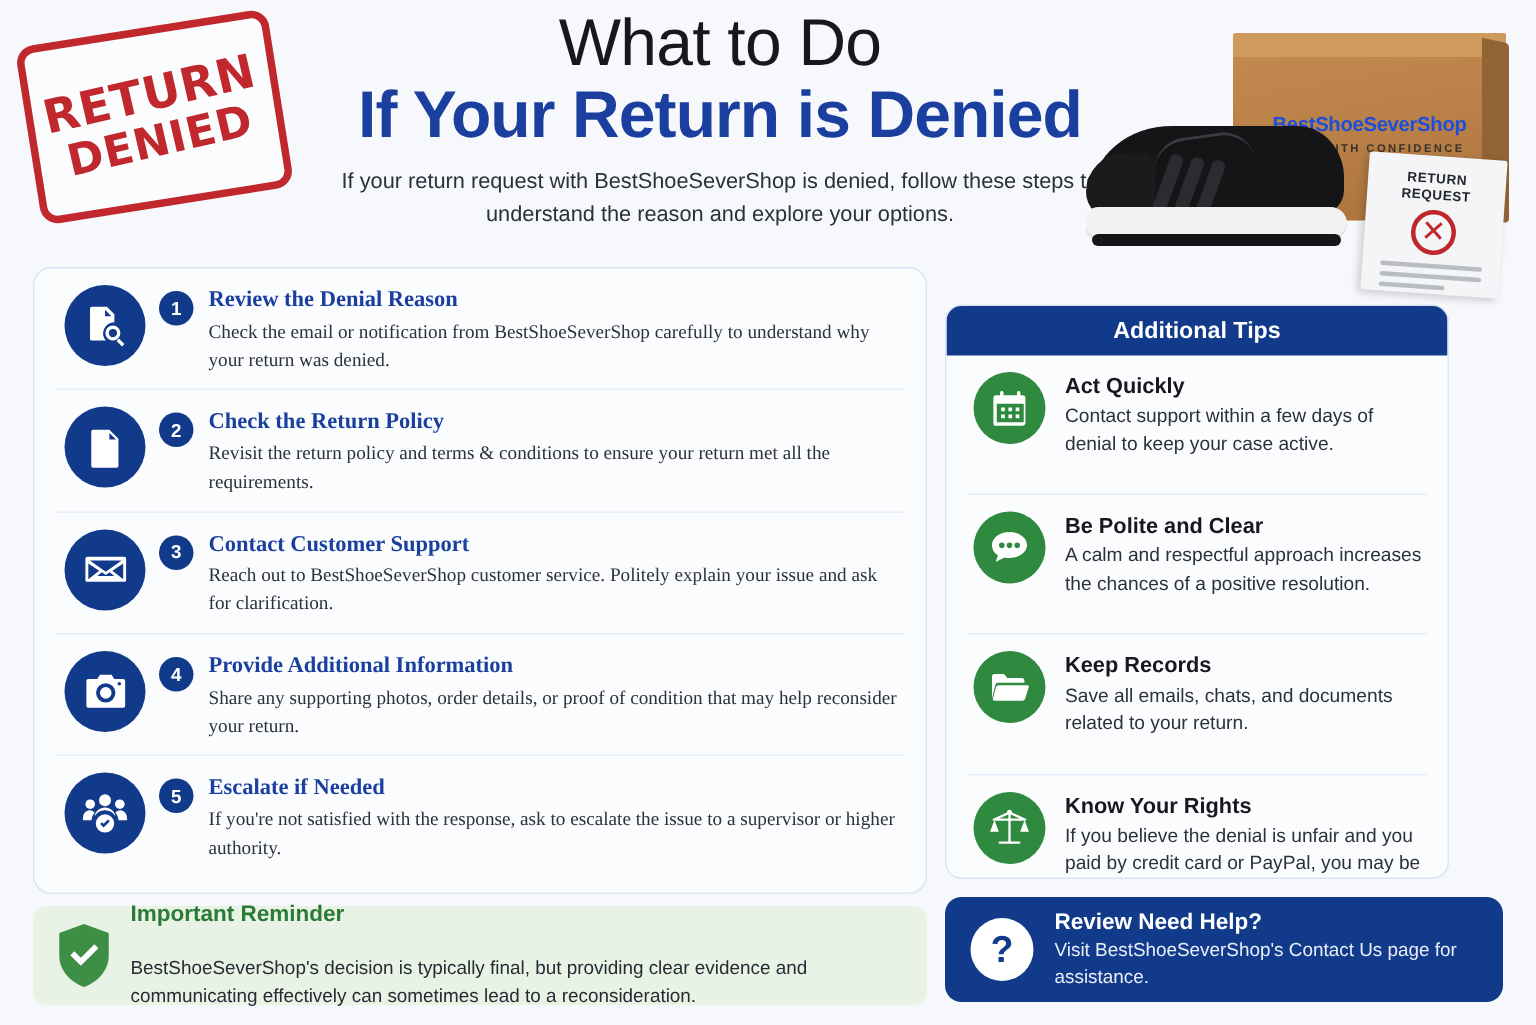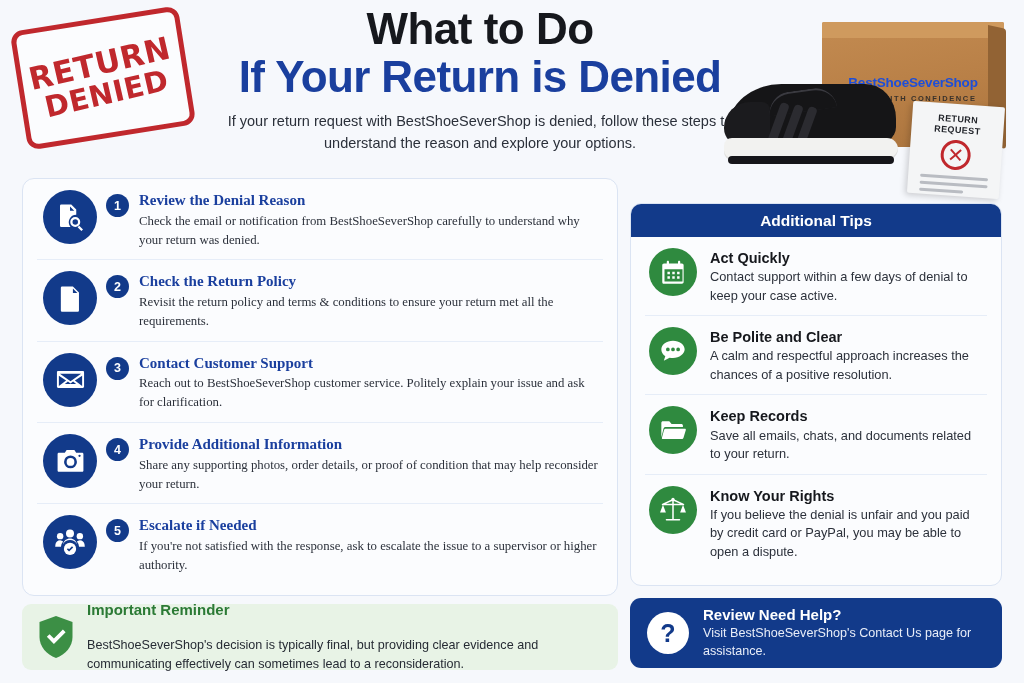--- a/index.html
+++ b/index.html
@@ -27,21 +27,21 @@
     align-items:center; justify-content:center; gap:1px;
     transform:rotate(-4deg);
   }
   .stamp-txt span {
     color:#c0282d; font-weight:900; font-size:31px; letter-spacing:0.5px;
     line-height:1.0; font-family:"DejaVu Sans",sans-serif;
   }
   .stamp-txt span.two { font-size:29px; }
 
   .head { position:absolute; left:190px; top:6px; width:580px; text-align:center; }
-  .title1 { font-size:44px; font-weight:bold; color:#16181d; line-height:1.06; letter-spacing:-0.5px; }
+  .title1 { font-size:44px; font-weight:normal; color:#16181d; line-height:1.06; letter-spacing:-0.5px; }
   .title2 { font-size:44px; font-weight:bold; color:#1a3f9e; line-height:1.10; letter-spacing:-0.6px; }
   .subtitle { margin-top:9px; font-size:14.5px; color:#2b303a; line-height:1.55; padding:0 18px; }
 
   
   .product { position:absolute; right:0px; top:0px; width:310px; height:205px; }
   .pbox {
     position:absolute; left:108px; top:22px; width:182px; height:125px;
     background:linear-gradient(170deg,#c38b51 0%,#b87f46 55%,#a9733d 100%);
     border-radius:2px;
   }
@@ -131,29 +131,29 @@
     position:absolute; left:22px; top:604px; width:596px; height:66px;
     background:#e8f3e6; border-radius:9px; display:flex; align-items:center;
     padding:0 16px; gap:13px;
   }
   .shield { width:36px; height:42px; flex:0 0 auto; }
   .rem-title { font-size:15px; font-weight:bold; color:#2b7a35; line-height:1.2; }
   .rem-desc { font-size:12.6px; color:#262b34; line-height:1.45; margin-top:17px; }
 
   
   .tips {
-    position:absolute; left:630px; top:203px; width:372px; height:383px;
+    position:absolute; left:630px; top:203px; width:336px; height:383px;
     background:#fbfcfe; border:1px solid #dbe4f3; border-radius:11px; overflow:hidden;
   }
   .tips-head {
     height:33px; background:#123a8a; display:flex; align-items:center;
     justify-content:center; color:#fff; font-size:15.5px; font-weight:bold;
   }
   .tips-list { padding:0 14px; }
-  .tip { display:flex; align-items:flex-start; gap:13px; padding:11px 2px 10px 4px; border-bottom:1px solid #e6edf8; }
+  .tip { display:flex; align-items:flex-start; gap:13px; padding:11px 2px 24px 4px; border-bottom:1px solid #e6edf8; }
   .tip:last-child { border-bottom:none; }
   .tip-ico {
     width:48px; height:48px; border-radius:50%; background:#2f8a3f;
     display:flex; align-items:center; justify-content:center; flex:0 0 auto;
   }
   .tip-body { flex:1; padding-top:1px; }
   .tip-title { font-size:14.5px; font-weight:bold; color:#16181d; line-height:1.25; }
   .tip-desc { font-size:12.8px; color:#2c313b; line-height:1.45; margin-top:1px; }
 
   

